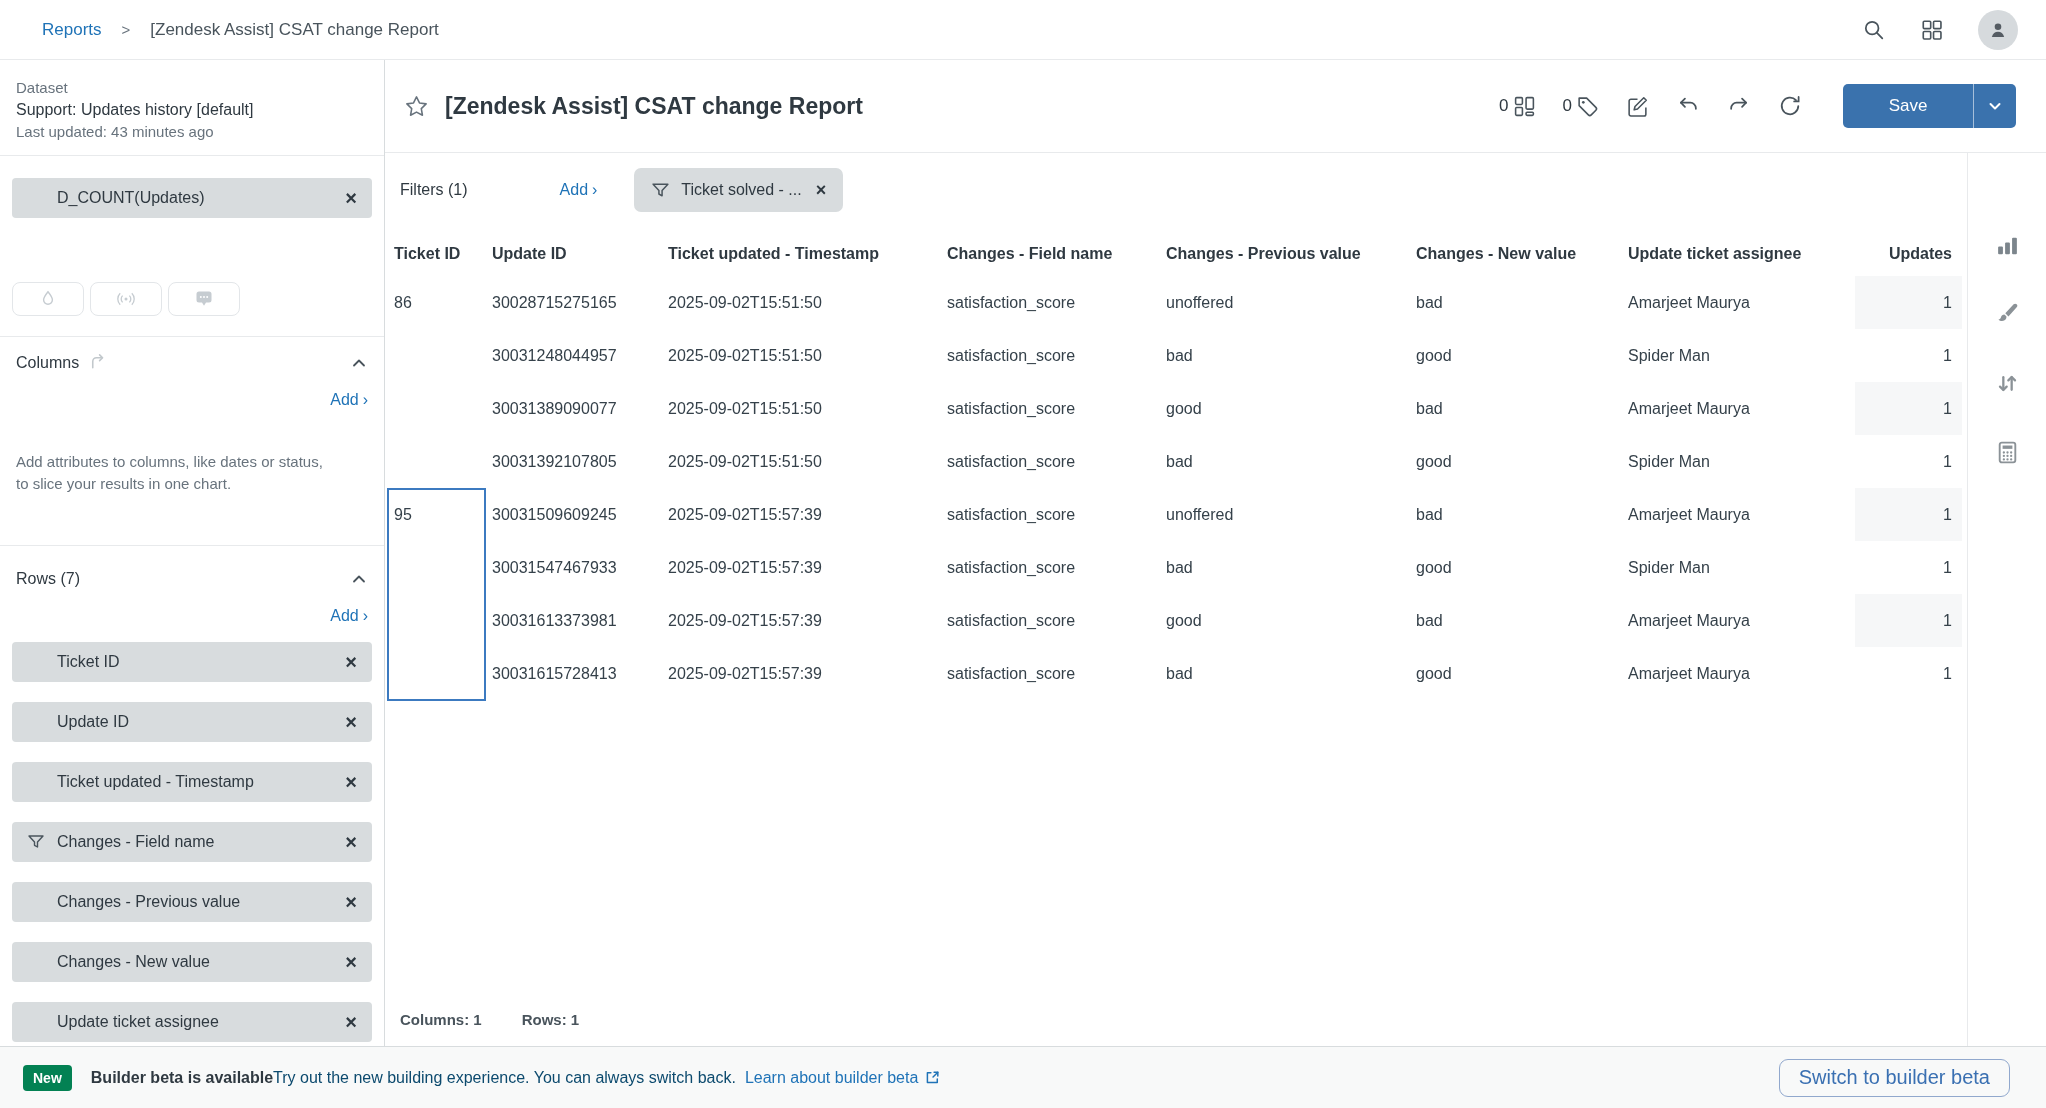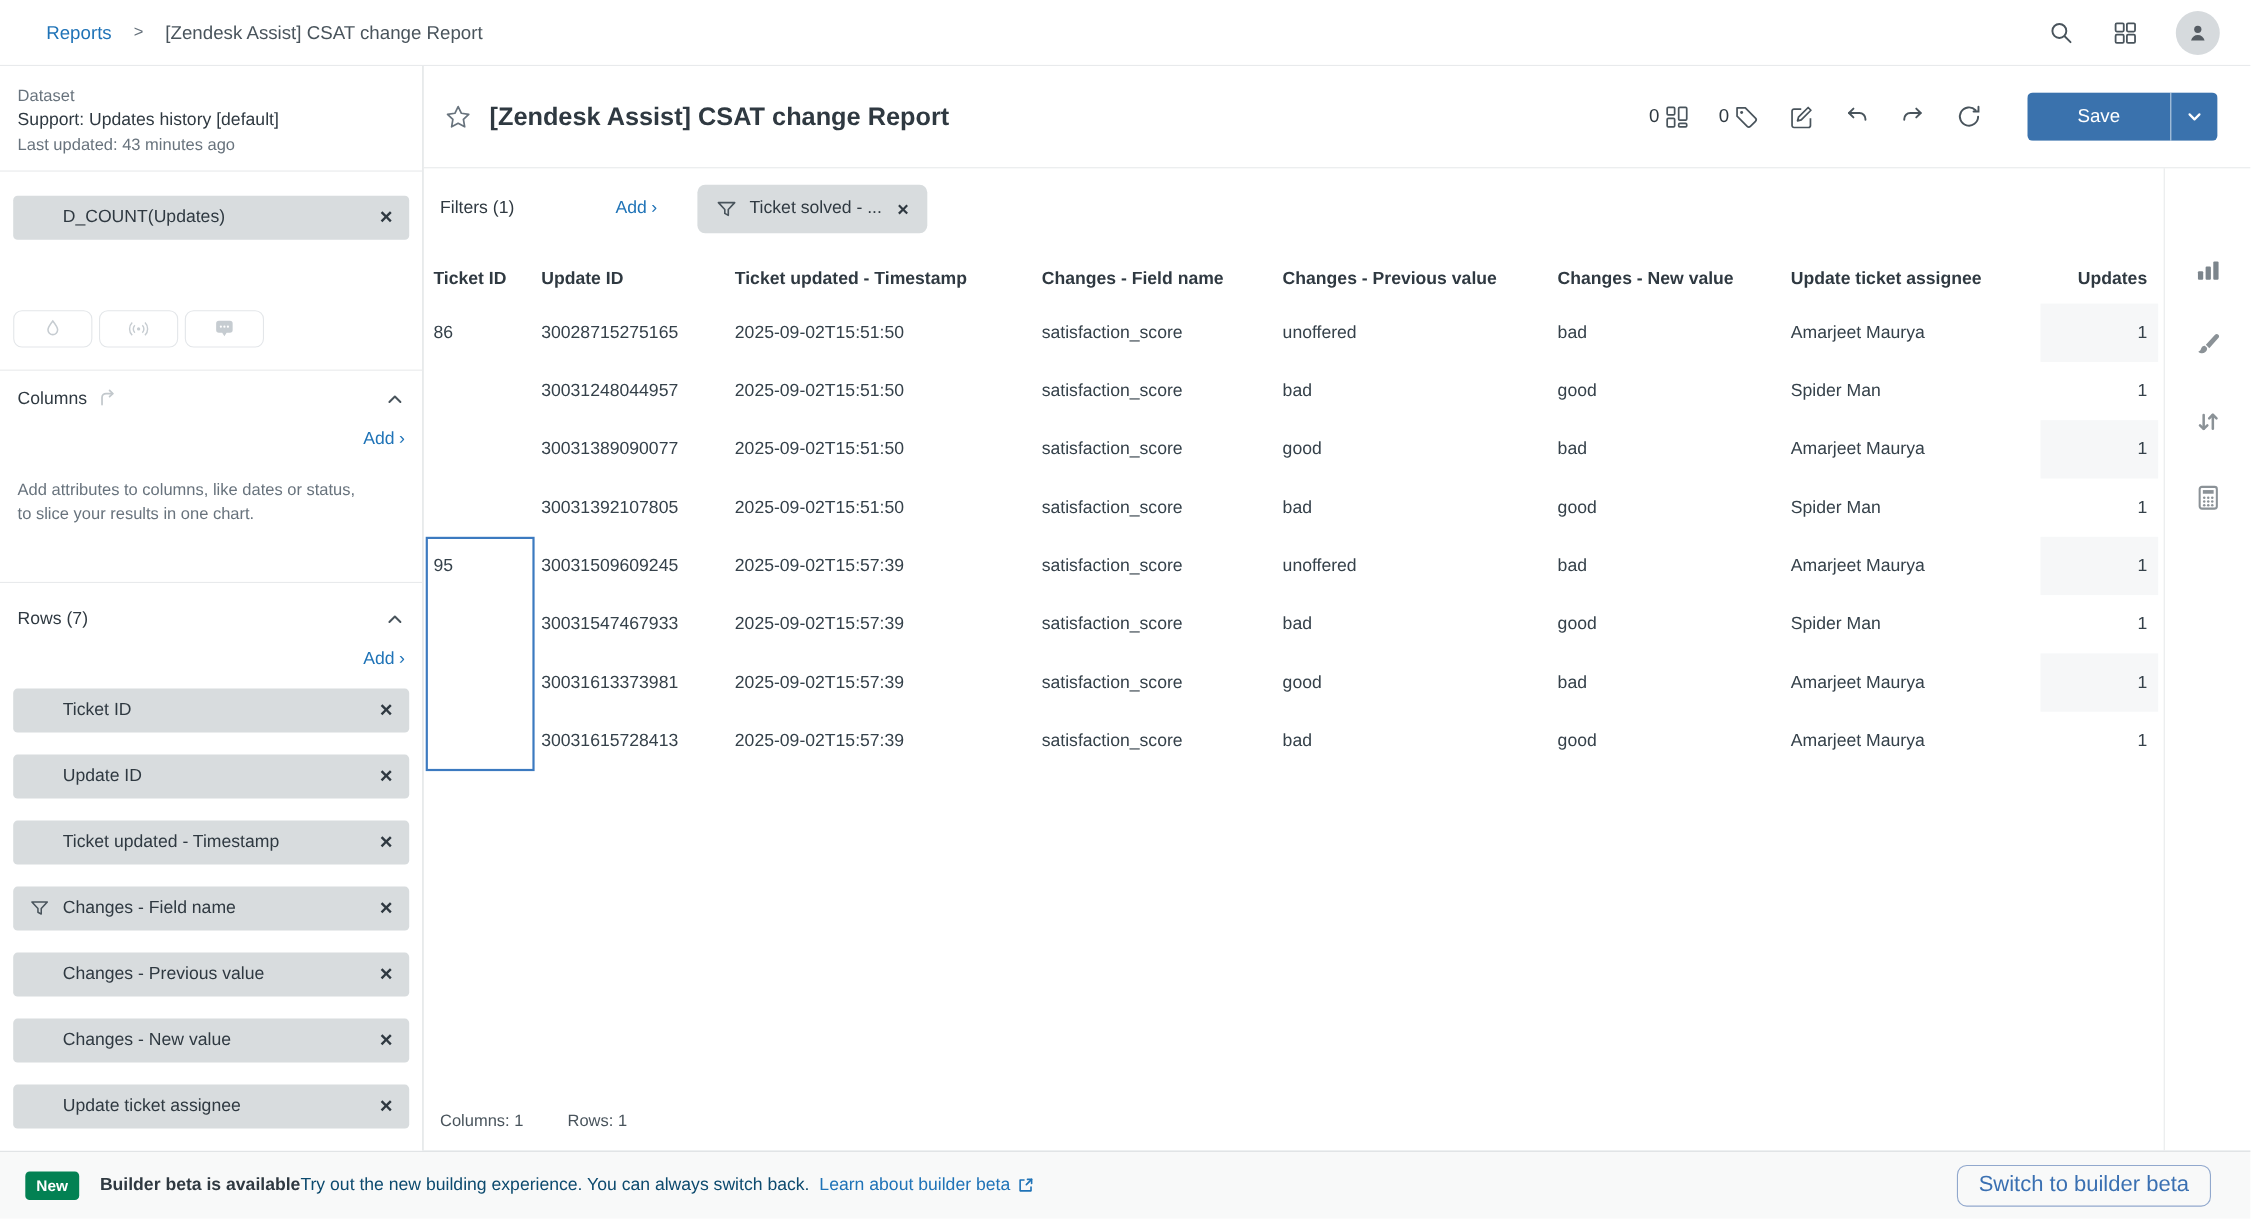--- a/index.html
+++ b/index.html
@@ -39,21 +39,21 @@
   .sec { padding:16px 16px 0; }
   .sec-cols { border-bottom:1px solid #e8eaec; padding-bottom:50px; }
   .sec-rows { padding:24px 0 16px; }
   .sec-head { display:flex; align-items:center; font-size:16px; color:#2f3941; padding:0; }
   .sec-rows .sec-head { padding:0 16px; }
   .swap-ic { margin-left:9px; color:#c2c8cc; display:flex; }
   .caret   { margin-left:auto; color:#49545c; display:flex; cursor:pointer; }
   .add-link { display:flex; justify-content:flex-end; align-items:center; gap:4px; color:#1f73b7;
               font-size:16px; margin-top:19px; cursor:pointer; }
   .sec-rows .add-link { padding:0 16px; }
-  .helper { color:#68737d; font-size:15px; line-height:22px; margin-top:26px; padding-right:36px; }
+  .helper { color:#68737d; font-size:15px; line-height:22px; margin-top:42px; padding-right:36px; }
   .pill-list { display:flex; flex-direction:column; gap:20px; margin-top:17px; }
 
   
   .main { flex:1; display:flex; flex-direction:column; min-width:0; }
   .title-row { height:93px; border-bottom:1px solid #e8eaec; display:flex; align-items:center; padding:0 30px 0 19px; }
   .star { color:#68737d; margin-right:16px; cursor:pointer; display:flex; }
   .rpt-title { font-size:23px; font-weight:600; color:#2f3941; }
   .tools-right { margin-left:auto; display:flex; align-items:center; gap:27px; color:#49545c; }
   .count-pair { display:flex; align-items:center; gap:4px; font-size:17px; color:#2f3941; cursor:pointer; }
   .t-icon { color:#49545c; cursor:pointer; display:flex; }
@@ -74,21 +74,21 @@
   .thead, .trow { display:grid; grid-template-columns:98px 176px 279px 219px 250px 212px 227px 107px; }
   .thead { height:44px; margin-top:20px; align-items:center; font-weight:700; font-size:16px; color:#2f3941; }
   .thead .hcell.num { text-align:right; padding-right:10px; }
   .tbody { position:relative; }
   .trow { height:53px; font-size:16px; color:#35414a; }
   .cell { display:flex; align-items:center; height:100%; }
   .cell.num { justify-content:flex-end; padding-right:10px; }
   .cell.shade { background:#f6f7f8; }
   .selection { position:absolute; left:-7px; top:212px; width:99px; height:213px; border:2px solid #3c7ac0; pointer-events:none; }
 
-  .stats { margin-top:auto; display:flex; gap:40px; padding:0 0 18px 6px; font-size:15px; color:#49545c; }
+  .stats { margin-top:auto; display:flex; gap:40px; padding:0 0 18px 6px; font-size:15px; color:#49545c;font-weight:bold; }
 
   .rail { width:78px; display:flex; flex-direction:column; align-items:center; padding-top:80px; gap:44px; color:#8b9297; }
   .rail .ric { cursor:pointer; display:flex; }
   .rail .ric.first { color:#7c858c; }
 
   
   .footer { height:62px; border-top:1px solid #d8dcde; background:#f8f9f9; display:flex; align-items:center; padding:0 36px 0 23px; font-size:16px; }
   .badge { background:#038153; color:#fff; font-size:14px; font-weight:700; border-radius:4px; padding:5px 10px; margin-right:19px; }
   .f-title { font-weight:700; color:#2f3941; }
   .f-desc { color:#0c4a6e; margin-right:9px; }

